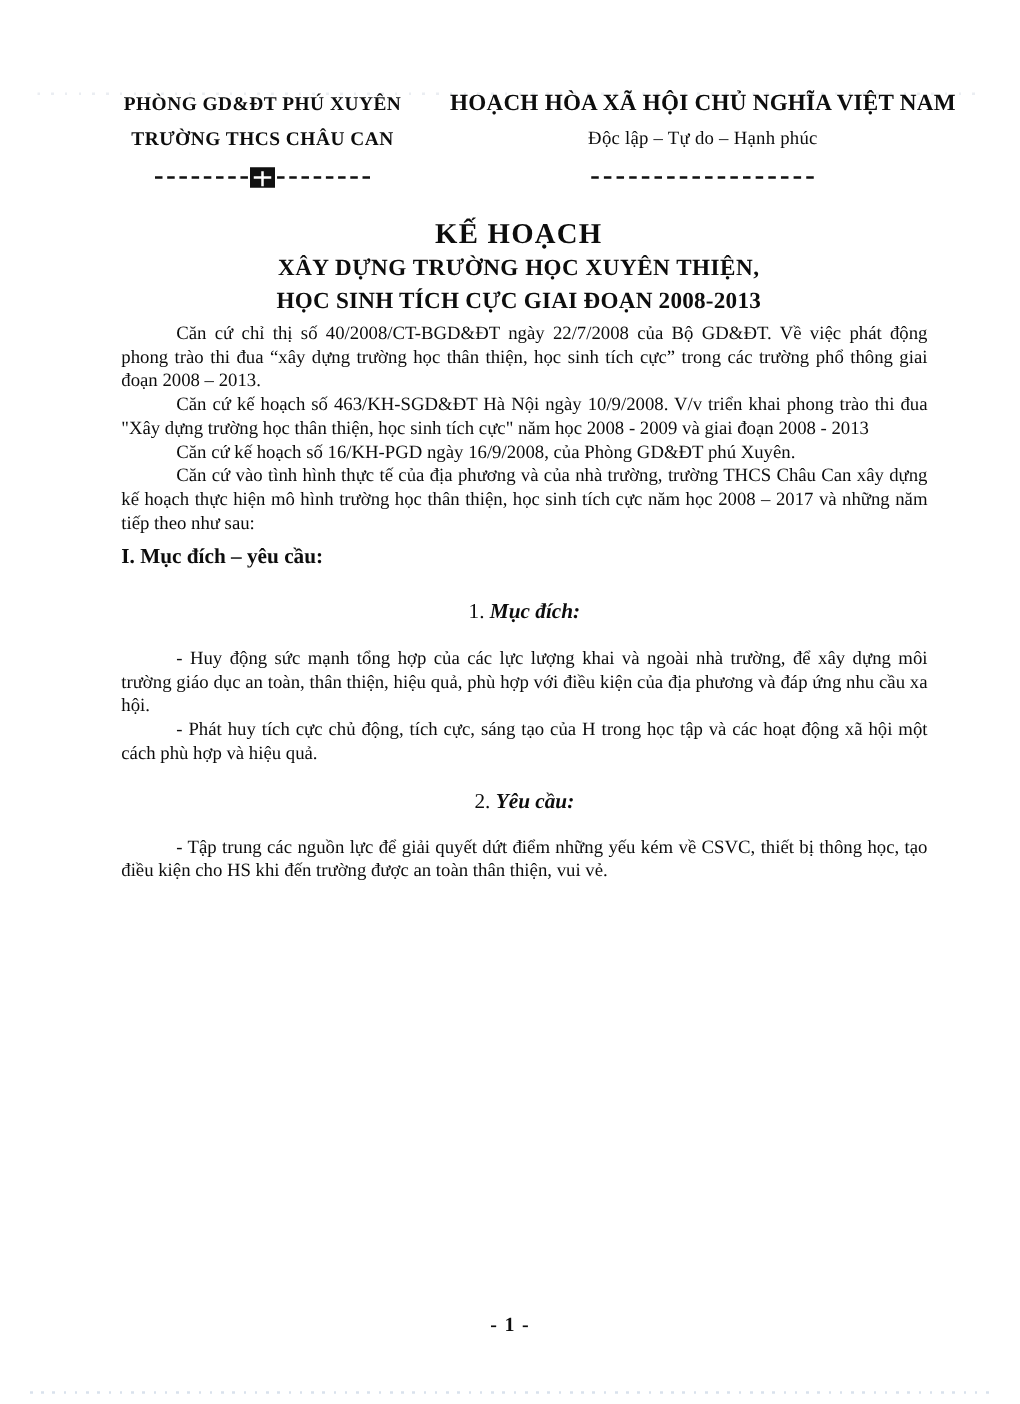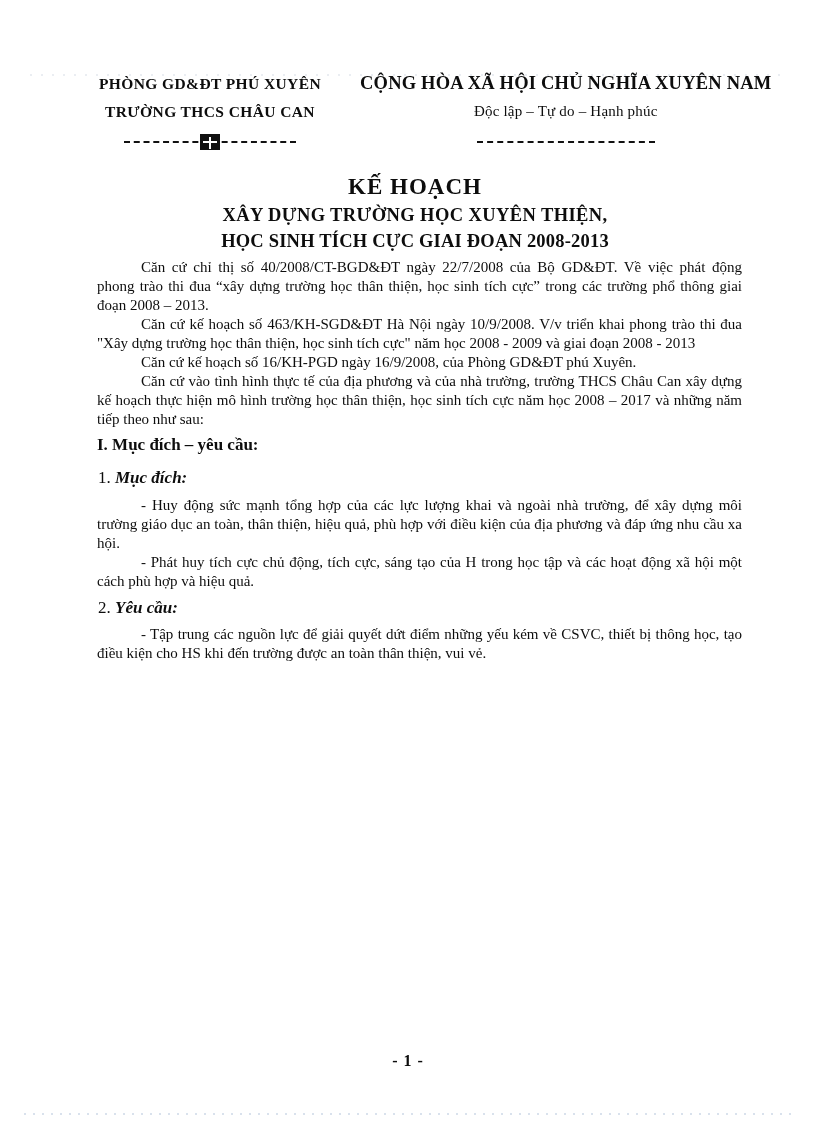--- a/index.html
+++ b/index.html
@@ -179,24 +179,25 @@
     text-indent: 44px;
   }
   p.heading-1 {
     margin: 0;
     font-size: 17px;
     line-height: 32.4px;
     font-weight: bold;
     text-indent: 0;
   }
   p.heading-2 {
-    margin: 1px;
+    margin: 12px;
     font-size: 17px;
     line-height: 32.4px;
     text-indent: 0;
+    text-align: center;
   }
   p.heading-2 .em {
     font-weight: bold;
     font-style: italic;
   }
 
   
   .footer {
     position: absolute;
     left: 0;
@@ -222,21 +223,21 @@
     <div class="hdr-left">
       <div class="org-line1">PHÒNG GD&amp;ĐT PHÚ XUYÊN</div>
       <div class="org-line2">TRƯỜNG THCS  CHÂU CAN</div>
       <div class="rule-wrap rule-left">
         <div class="dash-rule"></div>
         <div class="book-glyph"></div>
       </div>
     </div>
 
     <div class="hdr-right">
-      <div class="nation-line">CỘNG HÒA XÃ HỘI CHỦ NGHĨA XUYÊN NAM</div>
+      <div class="nation-line">HOẠCH HÒA XÃ HỘI CHỦ NGHĨA VIỆT NAM</div>
       <div class="motto-line">Độc lập – Tự do – Hạnh phúc</div>
       <div class="rule-wrap rule-right">
         <div class="dash-rule"></div>
       </div>
     </div>
 
   </div>
 
   <div class="title-block">
     <div class="title-main">KẾ HOẠCH</div>

